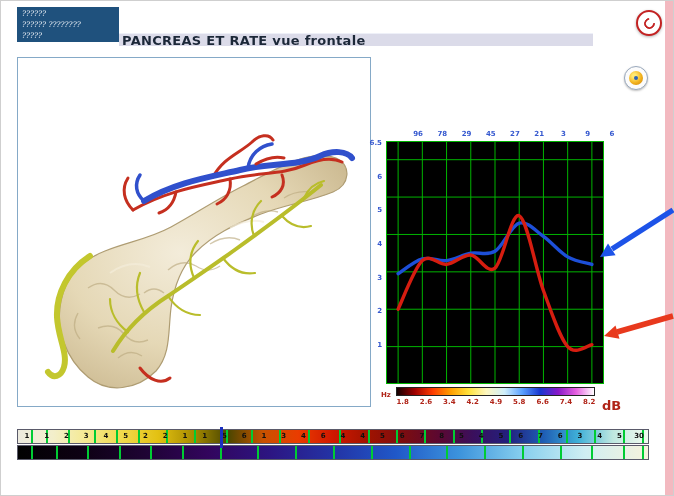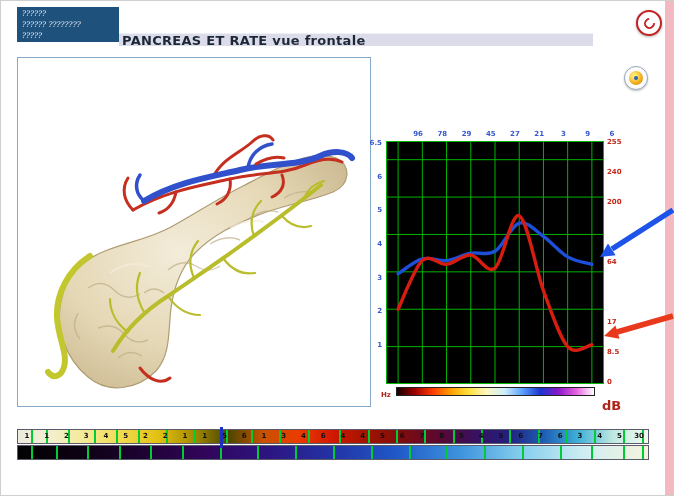--- a/index.html
+++ b/index.html
@@ -184,36 +184,36 @@
           <line x1="0" y1="93.46153846153845" x2="218" y2="93.46153846153845"></line>
           <line x1="0" y1="56.076923076923066" x2="218" y2="56.076923076923066"></line>
           <line x1="0" y1="18.69230769230768" x2="218" y2="18.69230769230768"></line>
           <rect x="0.5" y="0.5" width="217" height="242"></rect>
         </g>
         <path d="M12.1,132.7 C16.1,130.2 28.3,119.9 36.3,117.8 C44.4,115.6 52.5,120.6 60.6,119.6 C68.6,118.7 76.7,113.7 84.8,112.2 C92.9,110.6 100.9,115.3 109.0,110.3 C117.1,105.3 125.1,84.7 133.2,82.2 C141.3,79.8 149.4,89.7 157.4,95.3 C165.5,100.9 173.6,111.2 181.7,115.9 C189.7,120.6 201.9,122.1 205.9,123.4" fill="none" stroke="#1d4fd8" stroke-width="3.4" stroke-linecap="round" stroke-linejoin="round"></path>
         <path d="M12.1,168.2 C16.1,160.1 28.3,127.1 36.3,119.6 C44.4,112.2 52.5,124.3 60.6,123.4 C68.6,122.4 76.7,113.4 84.8,114.0 C92.9,114.6 100.9,133.6 109.0,127.1 C117.1,120.6 125.1,71.0 133.2,74.8 C141.3,78.5 149.4,127.7 157.4,149.5 C165.5,171.3 173.6,196.6 181.7,205.6 C189.7,214.7 201.9,204.1 205.9,203.7" fill="none" stroke="#d61d10" stroke-width="3.4" stroke-linecap="round" stroke-linejoin="round"></path>
       </svg>
   </div>
 
-  <div class="axis-right">
-
-  <span>255</span>
-      <span>240</span>
-      <span>200</span>
-      <span></span>
-      <span>64</span>
-      <span></span>
-      <span>17</span>
-      <span>8.5</span>
-      <span>0</span>
+
+  <div id="colorbar" class="colorbar" style="background: linear-gradient(to right, rgb(20, 0, 0), rgb(160, 0, 0), rgb(255, 60, 0), rgb(255, 158, 0), rgb(255, 225, 60), rgb(253, 247, 192), rgb(207, 239, 250), rgb(90, 160, 255), rgb(26, 53, 207), rgb(136, 24, 200), rgb(230, 96, 224), rgb(255, 255, 255));"></div>
+
+  <span class="hz">Hz</span>
+  <div class="axis-bottom">
+
+  <span>1.8</span>
+      <span>2.6</span>
+      <span>3.4</span>
+      <span>4.2</span>
+      <span>4.9</span>
+      <span>5.8</span>
+      <span>6.6</span>
+      <span>7.4</span>
+      <span>8.2</span>
     </div>
-
-  <div id="colorbar" class="colorbar" style="background: linear-gradient(to right, rgb(20, 0, 0), rgb(160, 0, 0), rgb(255, 60, 0), rgb(255, 158, 0), rgb(255, 225, 60), rgb(253, 247, 192), rgb(207, 239, 250), rgb(90, 160, 255), rgb(26, 53, 207), rgb(136, 24, 200), rgb(230, 96, 224), rgb(255, 255, 255));"></div>
-
-  <span class="hz">Hz</span>
   <span class="db">dB</span>
 
   <div class="bars">
     <div id="bar1" class="bar" style="background: linear-gradient(to right, rgb(236, 234, 223), rgb(243, 239, 203), rgb(245, 233, 142), rgb(240, 217, 74), rgb(227, 193, 18), rgb(168, 140, 0), rgb(74, 70, 0), rgb(200, 82, 0), rgb(234, 60, 0), rgb(208, 24, 0), rgb(160, 19, 0), rgb(124, 13, 16), rgb(92, 8, 48), rgb(58, 15, 92), rgb(35, 32, 126), rgb(30, 92, 180), rgb(63, 176, 216), rgb(191, 232, 224), rgb(242, 251, 239));">
         <span class="gtick" style="left: 2%; background: rgb(0, 204, 51);"></span>
         <span class="gtick" style="left: 4.5%; background: rgb(0, 204, 51);"></span>
         <span class="gtick" style="left: 8%; background: rgb(0, 204, 51);"></span>
         <span class="gtick" style="left: 12%; background: rgb(0, 204, 51);"></span>
         <span class="gtick" style="left: 15.5%; background: rgb(0, 204, 51);"></span>
         <span class="gtick" style="left: 19%; background: rgb(0, 204, 51);"></span>

